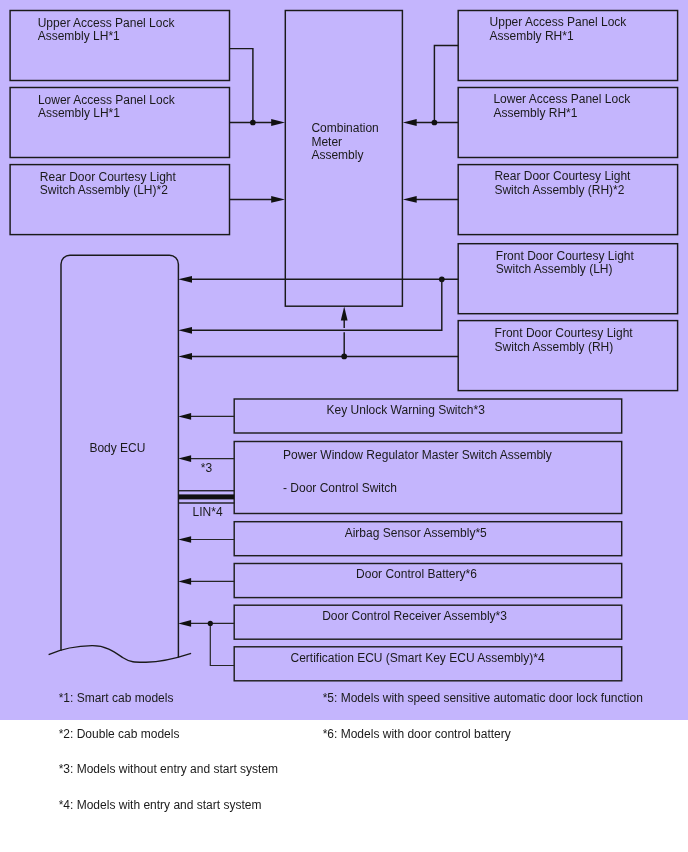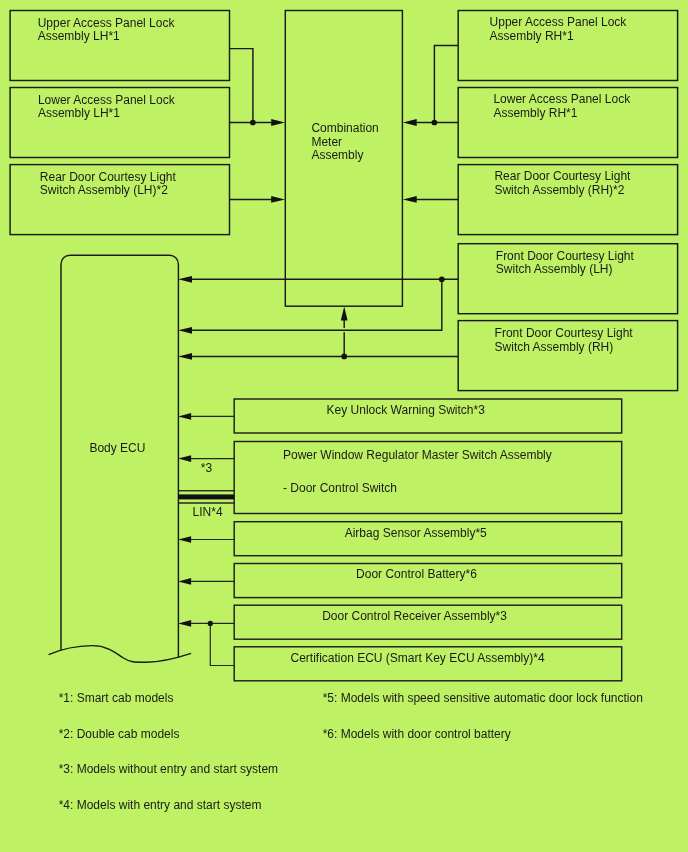--- a/index.html
+++ b/index.html
@@ -1,19 +1,19 @@
 <!DOCTYPE html>
 <html><head>
 <meta charset="utf-8">
 <style>
   html,body{margin:0;padding:0;background:#ffffff;}
   body{width:688px;height:852px;overflow:hidden;
        font-family:"Liberation Sans",sans-serif;
        -webkit-font-smoothing:antialiased;}
-  #stage{position:relative;width:688px;height:852px;background:#bef264;}
+  #stage{position:relative;width:688px;height:720px;background:#c4b5fd;}
   svg{position:absolute;left:0;top:0;display:block;}
   .bx{fill:none;stroke:#1a1a1a;stroke-width:1.45;}
   .bx2{fill:none;stroke:#1f1f1f;stroke-width:1.45;}
   .ln{fill:none;stroke:#1a1a1a;stroke-width:1.45;}
   .ln2{fill:none;stroke:#262626;stroke-width:1.2;}
   .lnw{fill:none;stroke:#1a1a1a;stroke-width:1.35;}
   .dot{fill:#111111;}
   .ah{fill:#111111;}
   text{font-family:"Liberation Sans",sans-serif;font-size:12px;fill:#1a1a1a;
        white-space:pre;}

